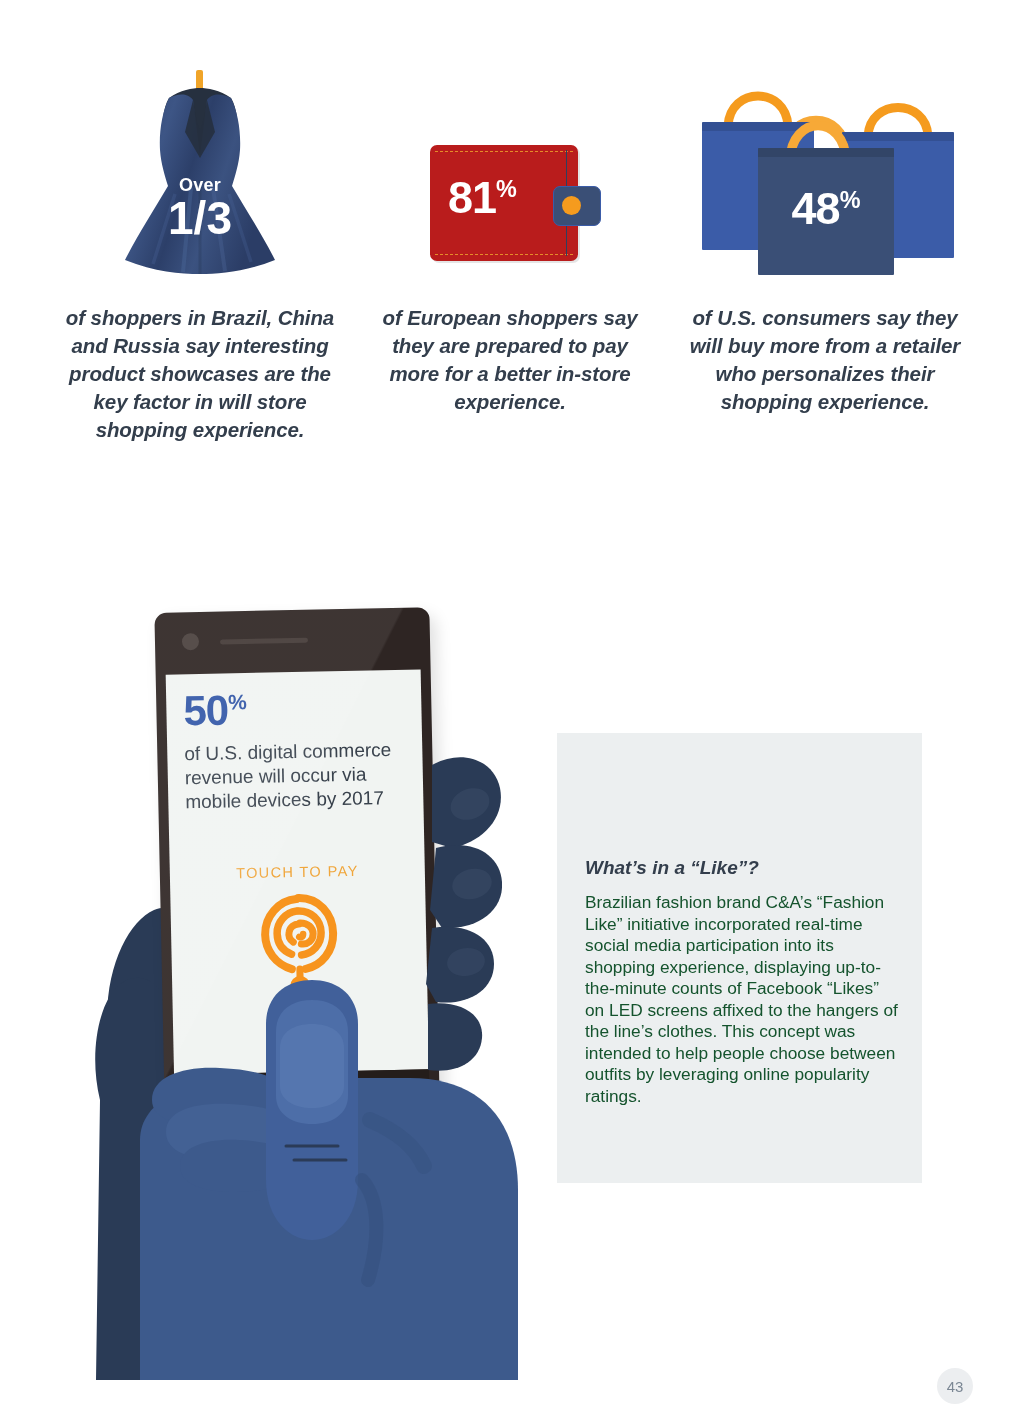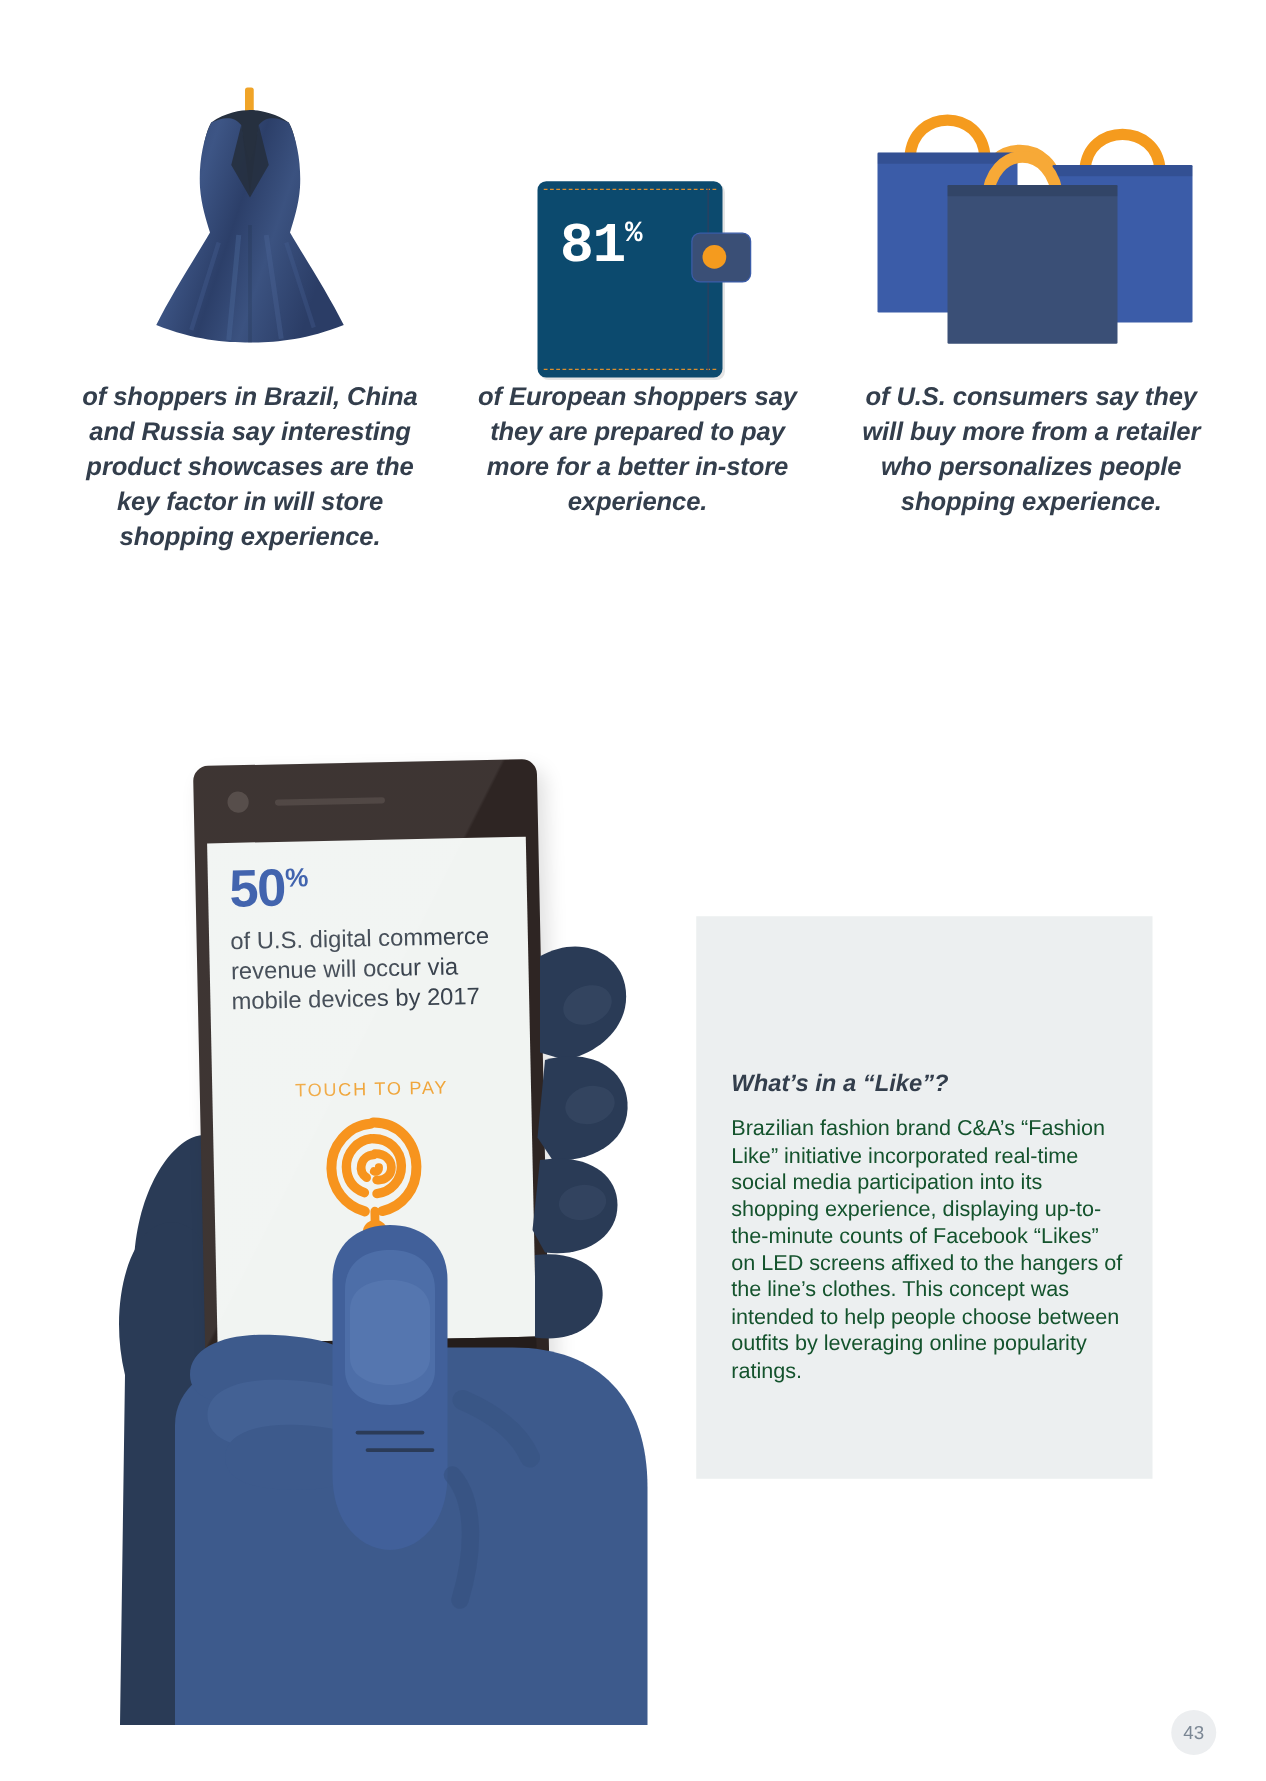--- a/index.html
+++ b/index.html
@@ -91,25 +91,24 @@
     position: absolute;
     left: 50%;
     top: 85px;
     transform: translateX(-50%);
     width: 160px;
     height: 125px;
   }
   .wallet-body {
     position: absolute;
     left: 0; top: 0;
-    width: 148px; height: 157px;
-    background: #0c4a6e;
+    width: 148px; height: 116px;
+    background: #b91c1c;
     border-radius: 7px;
     box-shadow: 2px 2px 0 rgba(0,0,0,0.10);
-    font-family: Liberation Mono, monospace;
   }
   .wallet-stitch {
     position: absolute;
     left: 5px; right: 5px;
     height: 0;
     border-top: 1.5px dashed #e8922a;
     opacity: .95;
   }
   .wallet-stitch.t { top: 6px; }
   .wallet-stitch.b { bottom: 6px; }
@@ -392,20 +391,24 @@
                      C70 108 66 96 65 82 C64 64 67 44 74 30 Z" fill="url(#dressGrad)"></path>
 
             <path d="M96 120 L88 204" stroke="#4a6597" stroke-width="4" opacity=".45" fill="none"></path>
             <path d="M118 120 L130 203" stroke="#4a6597" stroke-width="4" opacity=".4" fill="none"></path>
             <path d="M80 126 L58 196" stroke="#4a6597" stroke-width="3.5" opacity=".32" fill="none"></path>
             <path d="M134 126 L156 194" stroke="#4a6597" stroke-width="3.5" opacity=".3" fill="none"></path>
             <path d="M105 112 L105 206" stroke="#243553" stroke-width="3" opacity=".3" fill="none"></path>
 
             <path d="M90 64 L105 90 L120 64 L112 32 C110 44 108 56 105 62 C102 56 100 44 98 32 Z" fill="#26303f" opacity=".9"></path>
           </svg>
+          <div class="dress-label">
+            <span class="dress-over">Over</span>
+            <span class="dress-big">1/3</span>
+          </div>
         </div>
       </div>
       <div class="stat-caption">of shoppers in Brazil, China and Russia say interesting product showcases are the key factor in will store shopping experience.</div>
     </div>
 
     <div class="stat-card c2">
       <div class="stat-visual">
         <div class="wallet-wrap">
           <div class="wallet-body">
             <div class="wallet-stitch t"></div>
@@ -440,23 +443,24 @@
               <div class="bag-lip"></div>
             </div>
           <svg class="handles" viewBox="0 0 262 195" style="z-index:4">
             <path d="M96 82 C98 36 150 36 152 82" stroke="#f7a937" stroke-width="9.5" fill="none" stroke-linecap="round"></path>
             <circle cx="96" cy="84" r="4.5" fill="#3a2a12"></circle>
             <circle cx="152" cy="84" r="4.5" fill="#3a2a12"></circle>
           </svg>
           <div class="bag front" style="z-index:5">
               <div class="bag-lip"></div>
             </div>
+          <div class="bags-num"><span>48</span><span class="sup">%</span></div>
         </div>
       </div>
-      <div class="stat-caption">of U.S. consumers say they will buy more from a retailer who personalizes people shopping experience.</div>
+      <div class="stat-caption">of U.S. consumers say they will buy more from a retailer who personalizes their shopping experience.</div>
     </div>
 
   </div>
 
   <div class="phone-scene">
 
     <svg class="phone-svg" width="470" height="800" viewBox="0 0 470 800">
       <path d="M30 470 C18 400 46 342 74 330 C96 321 116 340 122 370
                C128 400 128 450 128 500 L128 760 L30 760 Z" fill="#2a3b56"></path>
       <path d="M20 520 C8 470 20 420 40 404 C62 388 86 404 92 440

